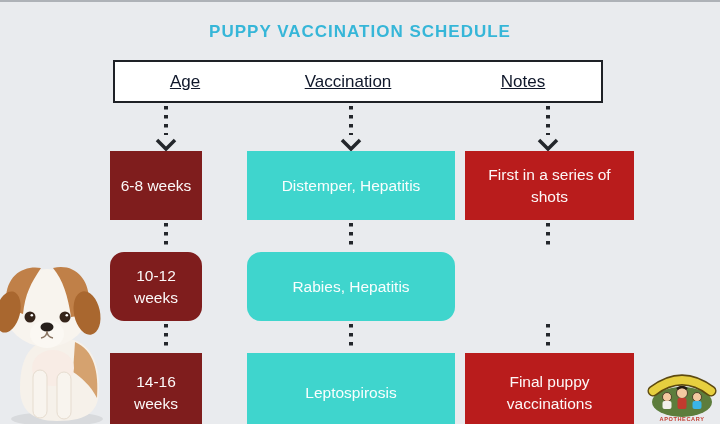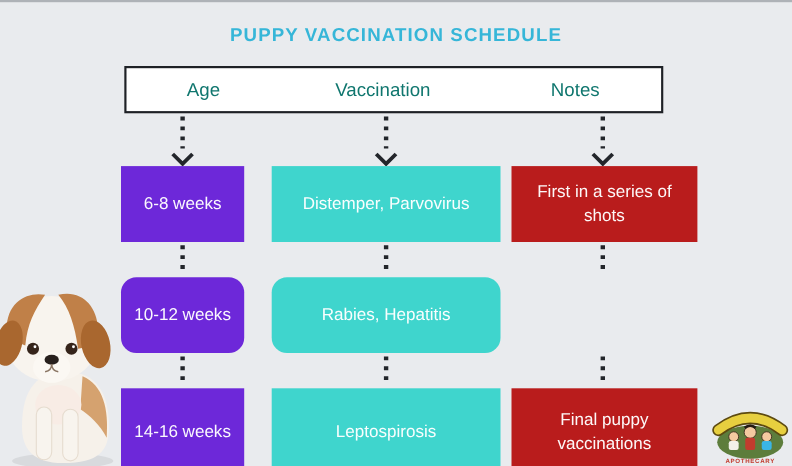--- a/index.html
+++ b/index.html
@@ -14,34 +14,34 @@
     position:absolute;left:0;top:22px;width:720px;text-align:center;
     font-size:17px;font-weight:bold;letter-spacing:1px;color:#36b6d8;
   }
   
   .header-box{
     position:absolute;left:113px;top:60px;width:486px;height:39px;
     background:#ffffff;border:2px solid #1e2126;
   }
   .header-label{
     position:absolute;top:0;height:39px;line-height:39px;
-    transform:translateX(-50%);font-size:17px;color:#0f766e;white-space:nowrap;
+    transform:translateX(-50%);font-size:17px;color:#0f172a;white-space:nowrap;text-decoration:underline;
   }
   .hl-age{left:70px;}
   .hl-vac{left:233px;}
   .hl-notes{left:408px;}
   
   #connectors{position:absolute;left:0;top:0;width:720px;height:424px;z-index:1;}
   
   .cell{
     position:absolute;z-index:2;display:flex;align-items:center;justify-content:center;
     text-align:center;color:rgba(255,255,255,.97);font-size:15.5px;line-height:1.4;
     padding:4px 8px;box-sizing:border-box;
   }
-  .col-age{left:110px;width:112px;background:#6d28d9;}
+  .col-age{left:110px;width:92px;background:#7f1d1d;}
   .col-vac{left:247px;width:208px;background:#3fd5cd;}
   .col-notes{left:465px;width:169px;background:#b91c1c;}
   .row-1{top:151px;height:69px;}
   .row-2{top:252px;height:69px;border-radius:14px;}
   .row-3{top:353px;height:80px;}
   
   #puppy{position:absolute;left:-6px;top:238px;width:132px;height:190px;z-index:1;}
   
   #logo{position:absolute;left:646px;top:369px;width:72px;height:55px;z-index:3;}
 </style>
@@ -86,21 +86,21 @@
         <line x1="351" y1="324" x2="351" y2="351" stroke-width="4" stroke-dasharray="3.5 5.5"></line>
         <line x1="548" y1="324" x2="548" y2="351" stroke-width="4" stroke-dasharray="3.5 5.5"></line>
       </g>
     </g>
   </svg>
 
   <div class="cell col-age row-1">
       <span>6-8 weeks</span>
     </div>
   <div class="cell col-vac row-1">
-      <span>Distemper, Parvovirus</span>
+      <span>Distemper, Hepatitis</span>
     </div>
   <div class="cell col-notes row-1">
       <span>First in a series of shots</span>
     </div>
 
   <div class="cell col-age row-2">
       <span>10-12 weeks</span>
     </div>
   <div class="cell col-vac row-2">
       <span>Rabies, Hepatitis</span>

